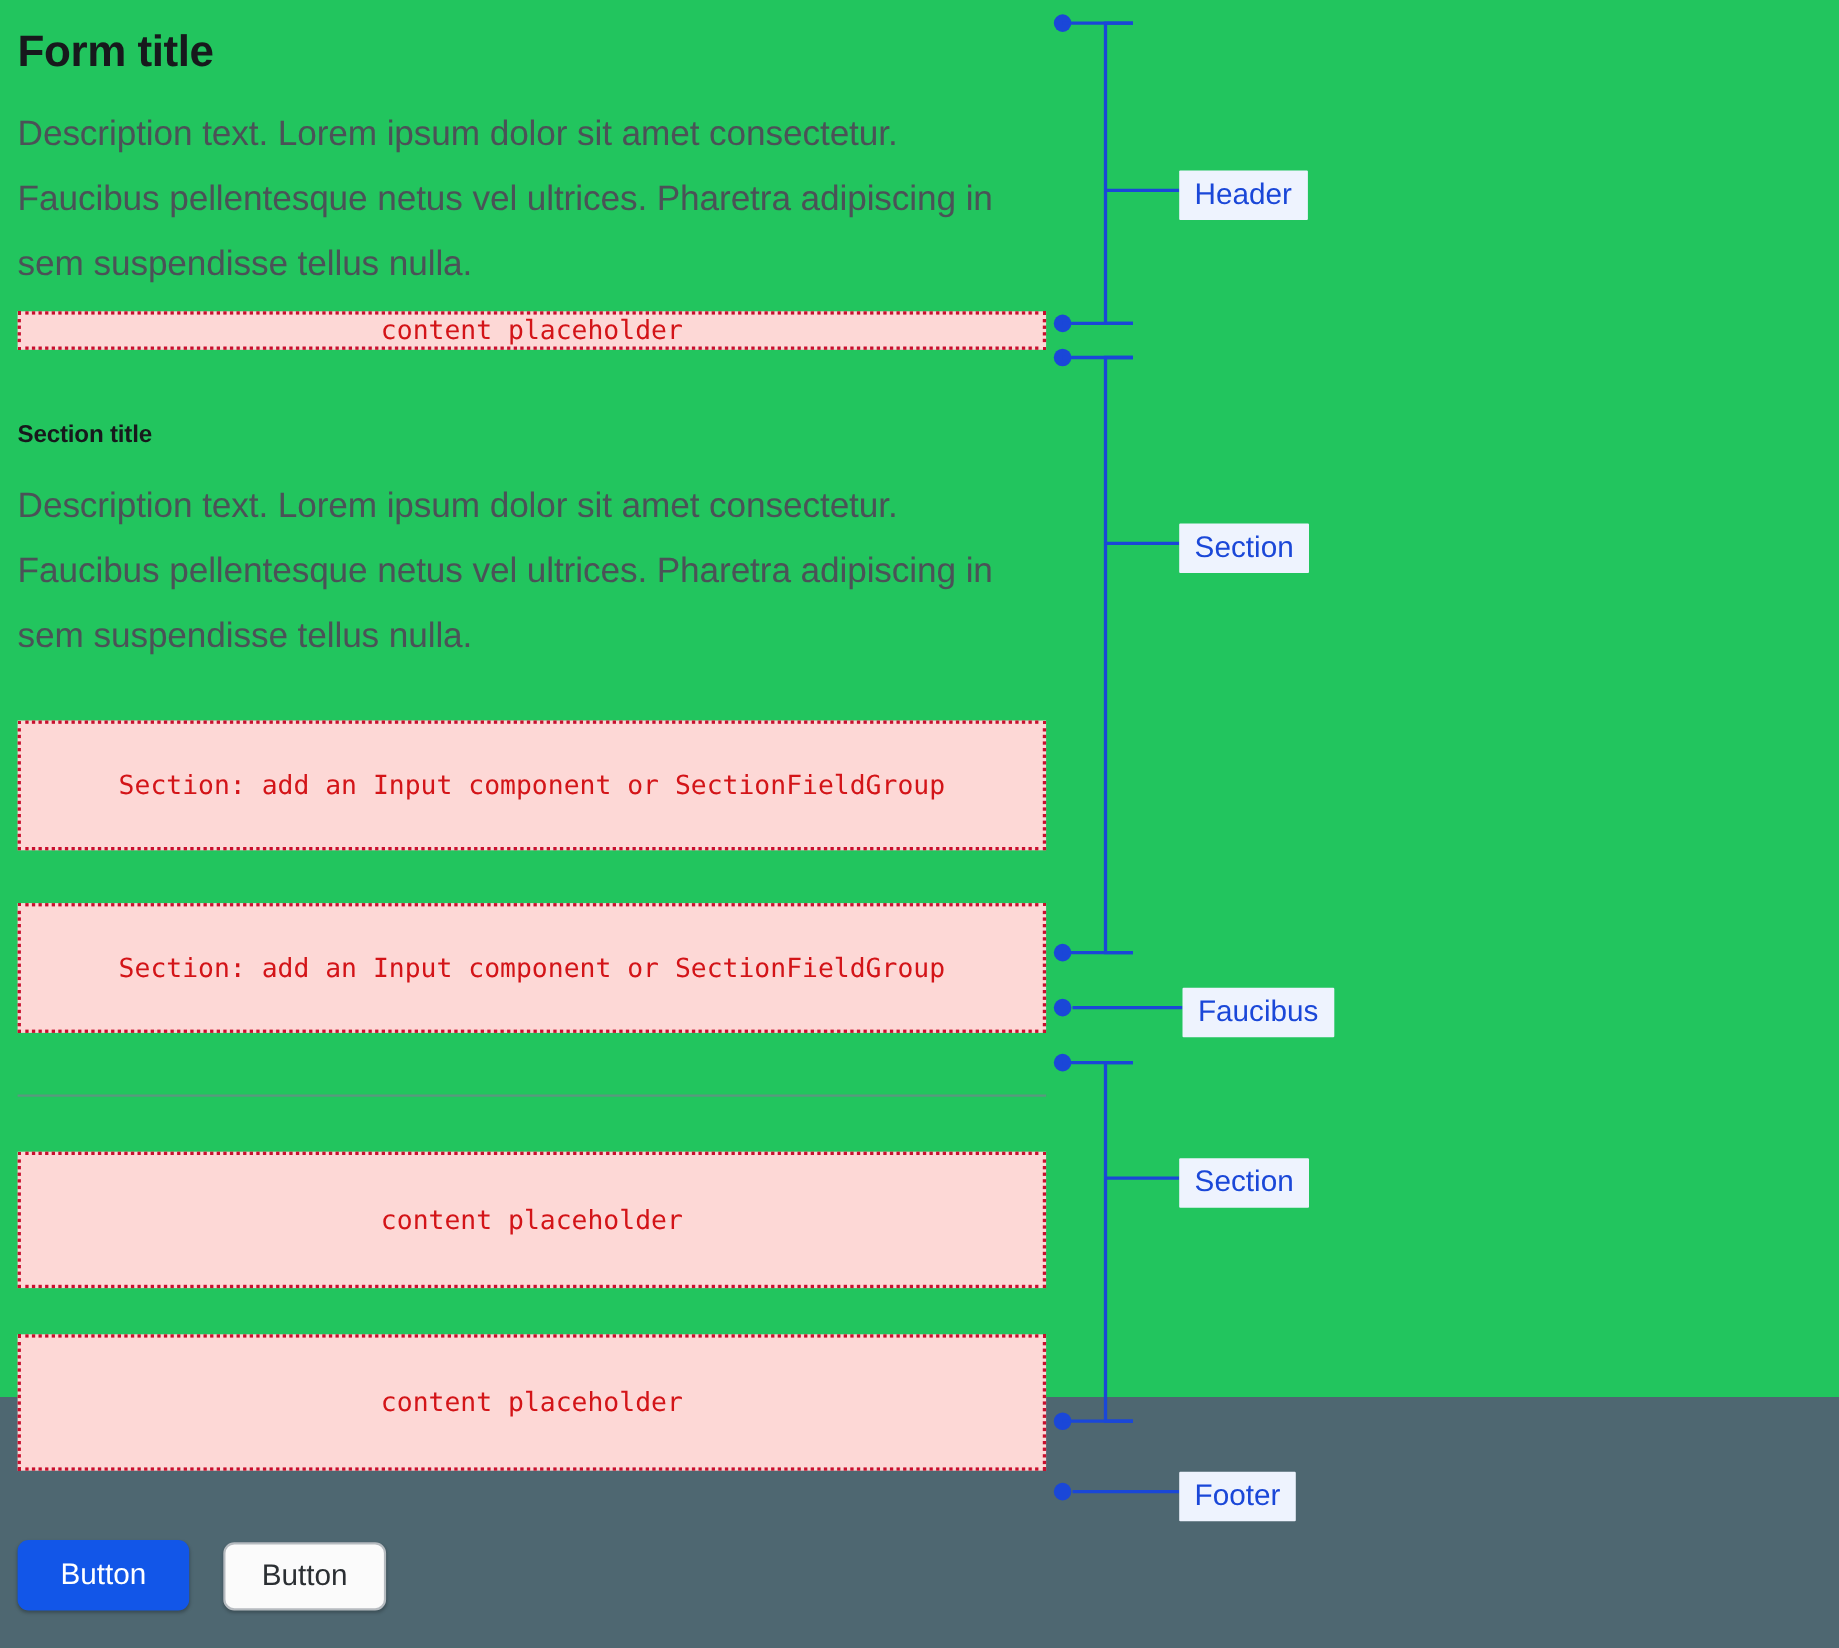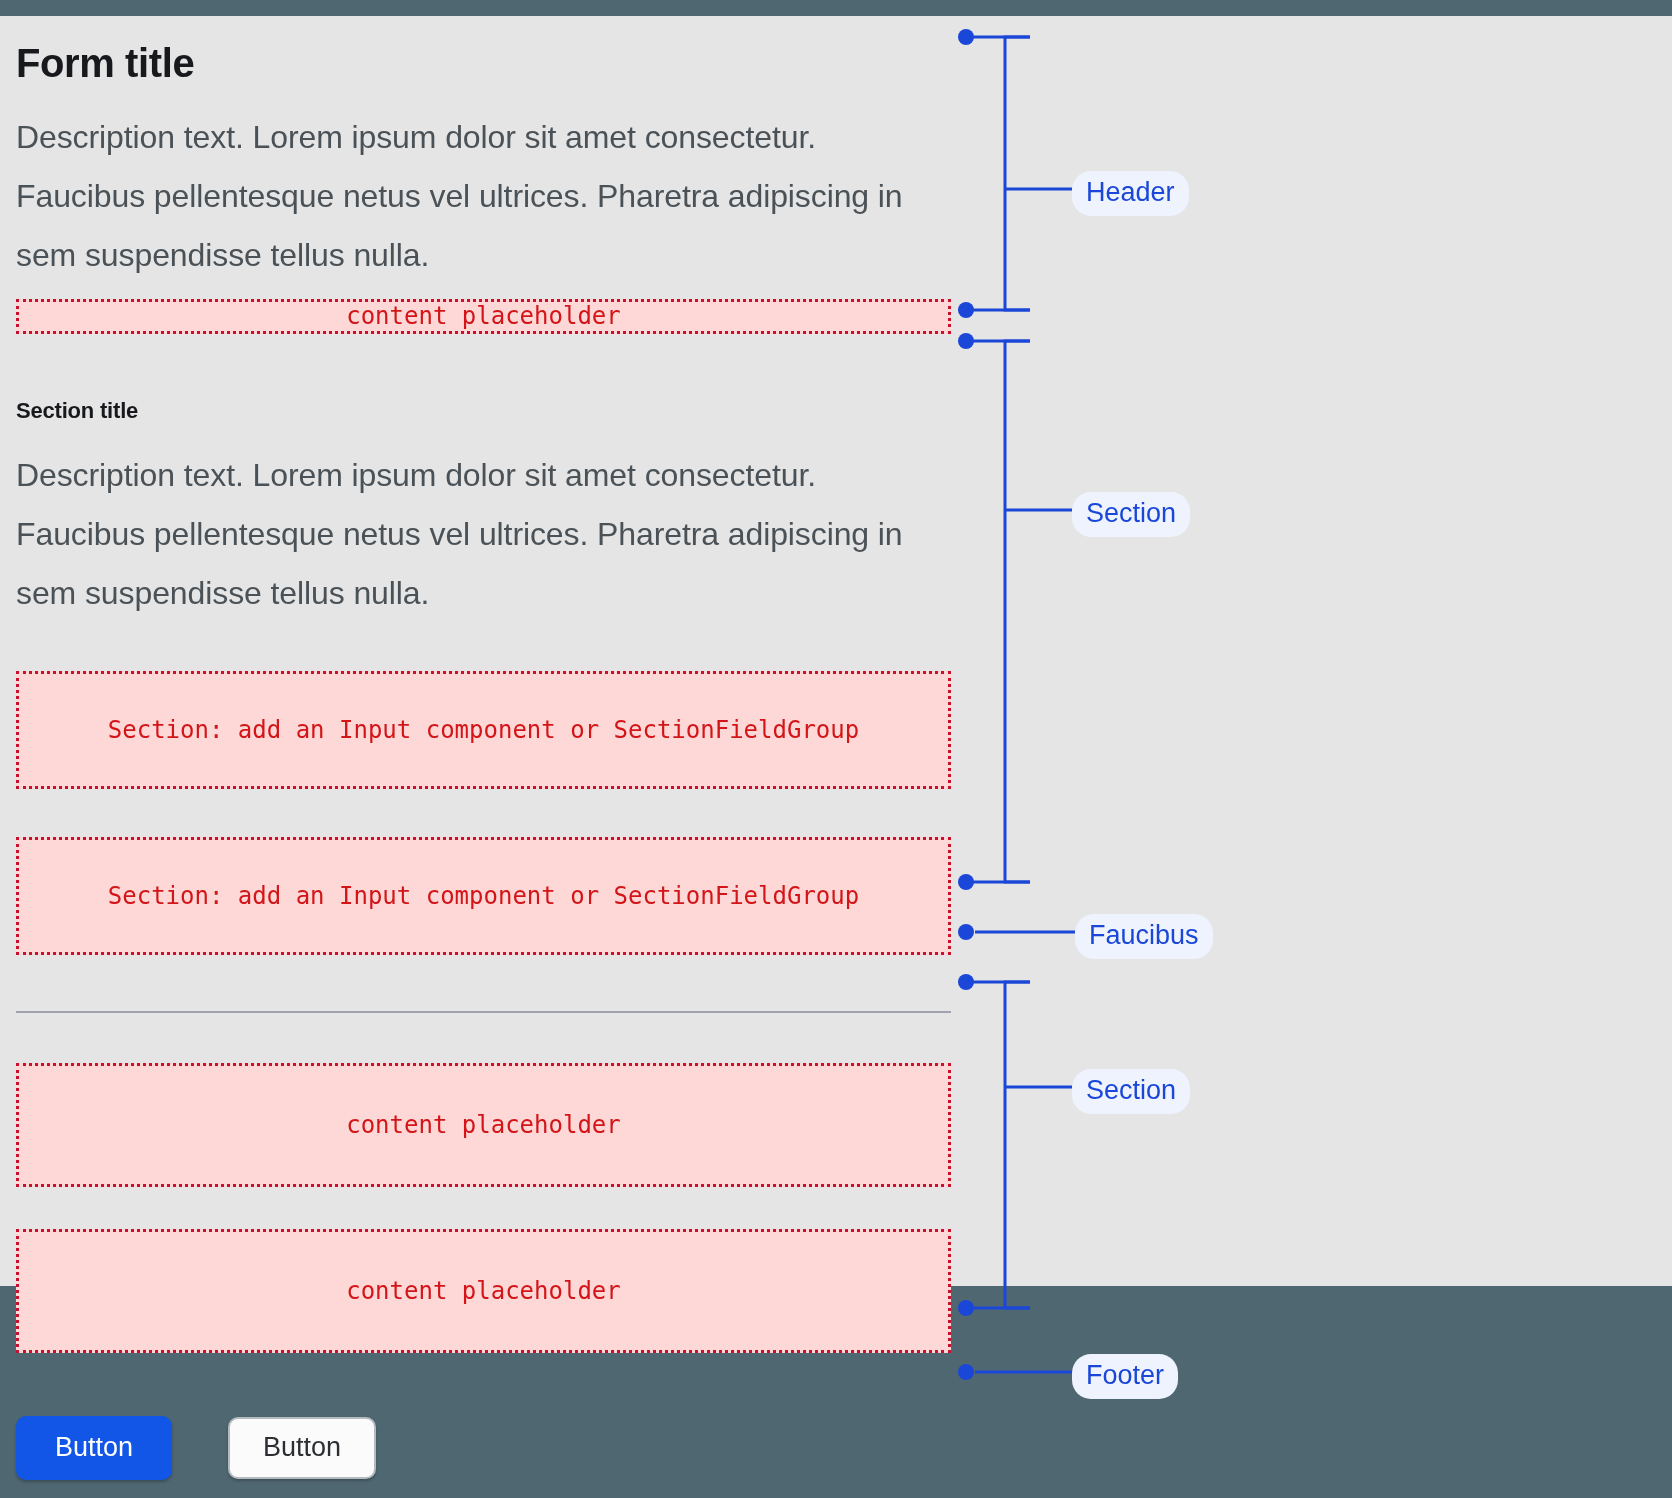--- a/index.html
+++ b/index.html
@@ -9,22 +9,21 @@
     height: 1498px;
     background: #4e6771;
     font-family: "Liberation Sans", sans-serif;
     overflow: hidden;
   }
 
   #root {
     position: relative;
     width: 1672px;
     height: 1270px;
-    background: #e5e5e5;
-    margin-top: 16px;
+    background: #22c55e;
   }
 
   
   .form-col {
     position: absolute;
     left: 16px;
     top: 0;
     width: 1000px;
   }
 
@@ -73,22 +72,22 @@
   .separator {
     width: 935px;
     height: 2px;
     background: #7b7f90;
     opacity: .65;
   }
 
   
   .footer-row {
     display: flex;
-    align-items: center;
-    gap: 56px;
+    align-items: flex-end;
+    gap: 31px;
   }
   .btn {
     font-family: "Liberation Sans", sans-serif;
     font-size: 27px;
     border-radius: 10px;
     display: flex;
     align-items: center;
     justify-content: center;
     cursor: pointer;
     line-height: 1;
@@ -118,21 +117,21 @@
     pointer-events: none;
   }
   .anno-svg { position: absolute; left: 0; top: 0; }
 
   .anno-label {
     position: absolute;
     background: #eef3fe;
     color: #1a47d8;
     font-family: "Liberation Sans", sans-serif;
     font-size: 27px;
-    border-radius: 19px;
+    border-radius: 1px;
     padding: 6px 14px 8px 14px;
     white-space: nowrap;
     line-height: 1.15;
     pointer-events: auto;
   }
 </style>
 </head>
 <body>
 
 <div id="root">

